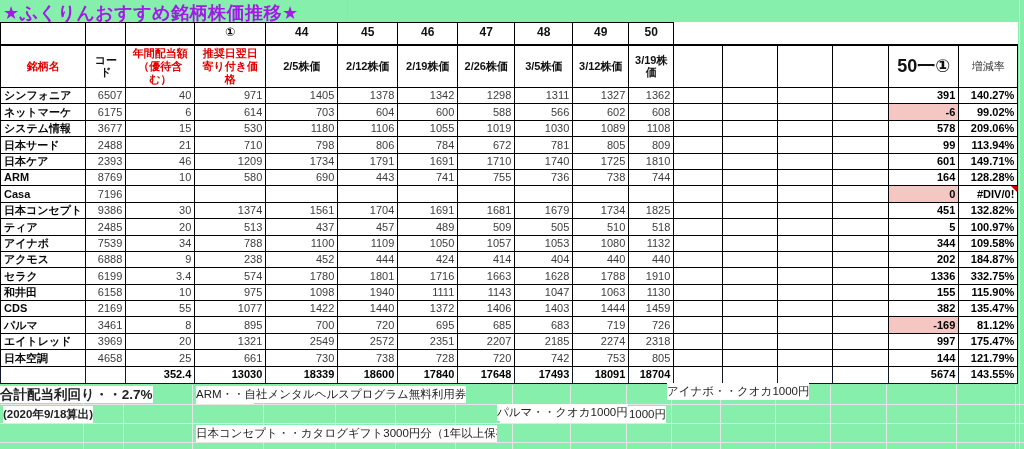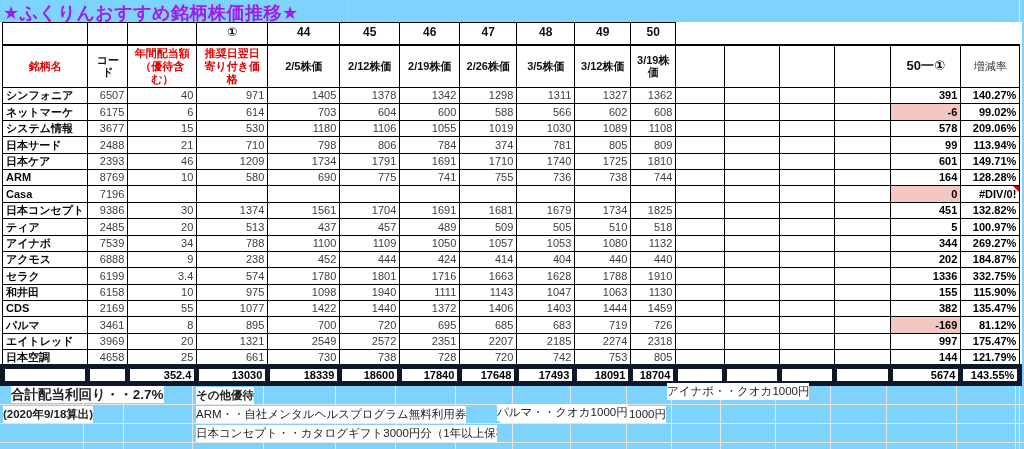--- a/index.html
+++ b/index.html
@@ -2,50 +2,50 @@
 <html style="--purple: #A31AE8; --red: #E00000; --pink: #F4C7C3; --cred: #CC0000;"><head>
 <meta charset="utf-8">
 <style>
   :root{
     --purple:#A31AE8; --red:#E00000; --pink:#F4C7C3; --cred:#CC0000;
     --grid:#e6e6e6; --numcol:#3c3c3c;
   }
   *{box-sizing:border-box;margin:0;padding:0;}
   html,body{background:#fff;}
   body{font-family:"Liberation Sans","DejaVu Sans",sans-serif;}
-  #stage{position:relative;width:1024px;height:449px;background:#7dd3fc;overflow:hidden;padding-left:32px;}
+  #stage{position:relative;width:1024px;height:449px;background:#86efac;overflow:hidden;padding-left:32px;}
 
   
   .title{position:absolute;left:3px;top:1px;font-size:18px;font-weight:bold;
          color:var(--purple);letter-spacing:0.5px;white-space:nowrap;z-index:3;}
   .vline{position:absolute;width:1px;background:#c4c4c4;z-index:1;}
   .gline{position:absolute;background:var(--grid);z-index:0;}
 
   
   table{border-collapse:collapse;table-layout:fixed;position:absolute;left:0;top:22px;z-index:2;background:#fff;}
   td{padding:0 3px;font-size:11px;overflow:hidden;white-space:nowrap;vertical-align:middle;line-height:1.15;}
   td.b{border:1px solid #000;}
   tr.numrow td{height:22px;font-weight:bold;font-size:12px;text-align:center;color:#111;}
   tr.numrow td.nb{border:none;}
   tr.hdr td{height:43px;font-weight:bold;font-size:11px;text-align:center;
             white-space:pre-line;border:1px solid #000;border-top:2px solid #000;color:#111;}
   tr.hdr td.red{color:var(--red);}
-  tr.hdr td.big{font-size:13px;white-space:nowrap;}
+  tr.hdr td.big{font-size:18px;white-space:nowrap;}
   tr.hdr td.thin{font-weight:normal;color:#333;font-size:11px;}
   tr.drow{height:16.4px;}
   tr.drow td{border:1px solid #000;}
   td.name{font-weight:bold;text-align:left;color:#0a0a0a;margin-top:36px;}
   td.val{text-align:right;color:var(--numcol);}
   td.strong{text-align:right;font-weight:bold;color:#000;}
   td.pink{background:var(--pink);}
   td.errcell{position:relative;}
   .cmark{position:absolute;top:0;right:0;width:0;height:0;
          border-left:6px solid transparent;border-top:6px solid var(--cred);}
   tr.total{height:17px;}
-  tr.total td{border:5px solid #0f172a;font-weight:bold;color:#000;}
+  tr.total td{border:1px solid #0f172a;font-weight:bold;color:#000;}
 
   
   .ftxt{position:absolute;font-size:11.5px;color:#222;white-space:nowrap;background:#fff;z-index:2;line-height:17px;}
   .fbold{font-weight:bold;}
   .fsum{font-size:13.5px;font-weight:bold;}
   .fclip{overflow:hidden;}
 </style>
 </head>
 <body>
 
@@ -174,21 +174,21 @@
           <td class="strong">209.06%</td>
         </tr>
         <tr class="drow">
           <td class="name">日本サード</td>
           <td class="val">2488</td>
           <td class="val">21</td>
           <td class="val">710</td>
           <td class="val">798</td>
           <td class="val">806</td>
           <td class="val">784</td>
-          <td class="val">374</td>
+          <td class="val">672</td>
           <td class="val">781</td>
           <td class="val">805</td>
           <td class="val">809</td>
           <td class=""></td>
           <td class=""></td>
           <td class=""></td>
           <td class=""></td>
           <td class="strong">99</td>
           <td class="strong">113.94%</td>
         </tr>
@@ -210,21 +210,21 @@
           <td class=""></td>
           <td class="strong">601</td>
           <td class="strong">149.71%</td>
         </tr>
         <tr class="drow">
           <td class="name">ARM</td>
           <td class="val">8769</td>
           <td class="val">10</td>
           <td class="val">580</td>
           <td class="val">690</td>
-          <td class="val">775</td>
+          <td class="val">443</td>
           <td class="val">741</td>
           <td class="val">755</td>
           <td class="val">736</td>
           <td class="val">738</td>
           <td class="val">744</td>
           <td class=""></td>
           <td class=""></td>
           <td class=""></td>
           <td class=""></td>
           <td class="strong">164</td>
@@ -297,21 +297,21 @@
           <td class="val">1050</td>
           <td class="val">1057</td>
           <td class="val">1053</td>
           <td class="val">1080</td>
           <td class="val">1132</td>
           <td class=""></td>
           <td class=""></td>
           <td class=""></td>
           <td class=""></td>
           <td class="strong">344</td>
-          <td class="strong">269.27%</td>
+          <td class="strong">109.58%</td>
         </tr>
         <tr class="drow">
           <td class="name">アクモス</td>
           <td class="val">6888</td>
           <td class="val">9</td>
           <td class="val">238</td>
           <td class="val">452</td>
           <td class="val">444</td>
           <td class="val">424</td>
           <td class="val">414</td>
@@ -477,21 +477,21 @@
       <div class="gline" style="left: 775px; top: 385px; width: 1px; height: 64px;"></div>
       <div class="gline" style="left: 830px; top: 385px; width: 1px; height: 64px;"></div>
       <div class="gline" style="left: 886px; top: 385px; width: 1px; height: 64px;"></div>
       <div class="gline" style="left: 956px; top: 385px; width: 1px; height: 64px;"></div>
       <div class="gline" style="left: 1015px; top: 385px; width: 1px; height: 64px;"></div>
       <div class="gline" style="left: 0px; top: 404px; width: 1024px; height: 1px;"></div>
       <div class="gline" style="left: 0px; top: 423px; width: 1024px; height: 1px;"></div>
       <div class="gline" style="left: 0px; top: 442px; width: 1024px; height: 1px;"></div>
     </div>
 
-  <div class="ftxt fsum" style="left:11px;top:386px;">合計配当利回り・・2.7%</div>
+  <div class="ftxt fsum" style="left:0;top:386px;">合計配当利回り・・2.7%</div>
   <div class="ftxt fbold" style="left:196px;top:387px;">その他優待</div>
   <div class="ftxt fbold" style="left:3px;top:406px;">(2020年9/18算出)</div>
-  <div class="ftxt" style="left:196px;top:406px;">ARM・・自社メンタルヘルスプログラム無料利用券</div>
+  <div class="ftxt" style="left:196px;top:386px;">ARM・・自社メンタルヘルスプログラム無料利用券</div>
   <div class="ftxt" style="left:500px;top:406px;">エイトレッド・・クオカ1000円</div>
   <div class="ftxt" style="left:667px;top:383px;">アイナボ・・クオカ1000円</div>
   <div class="ftxt fclip" style="left:196px;top:425px;width:301px;">日本コンセプト・・カタログギフト3000円分（1年以上保有必</div>
   <div class="ftxt" style="left:497px;top:404px;">パルマ・・クオカ1000円</div>
 </div>
 
 </body></html>

